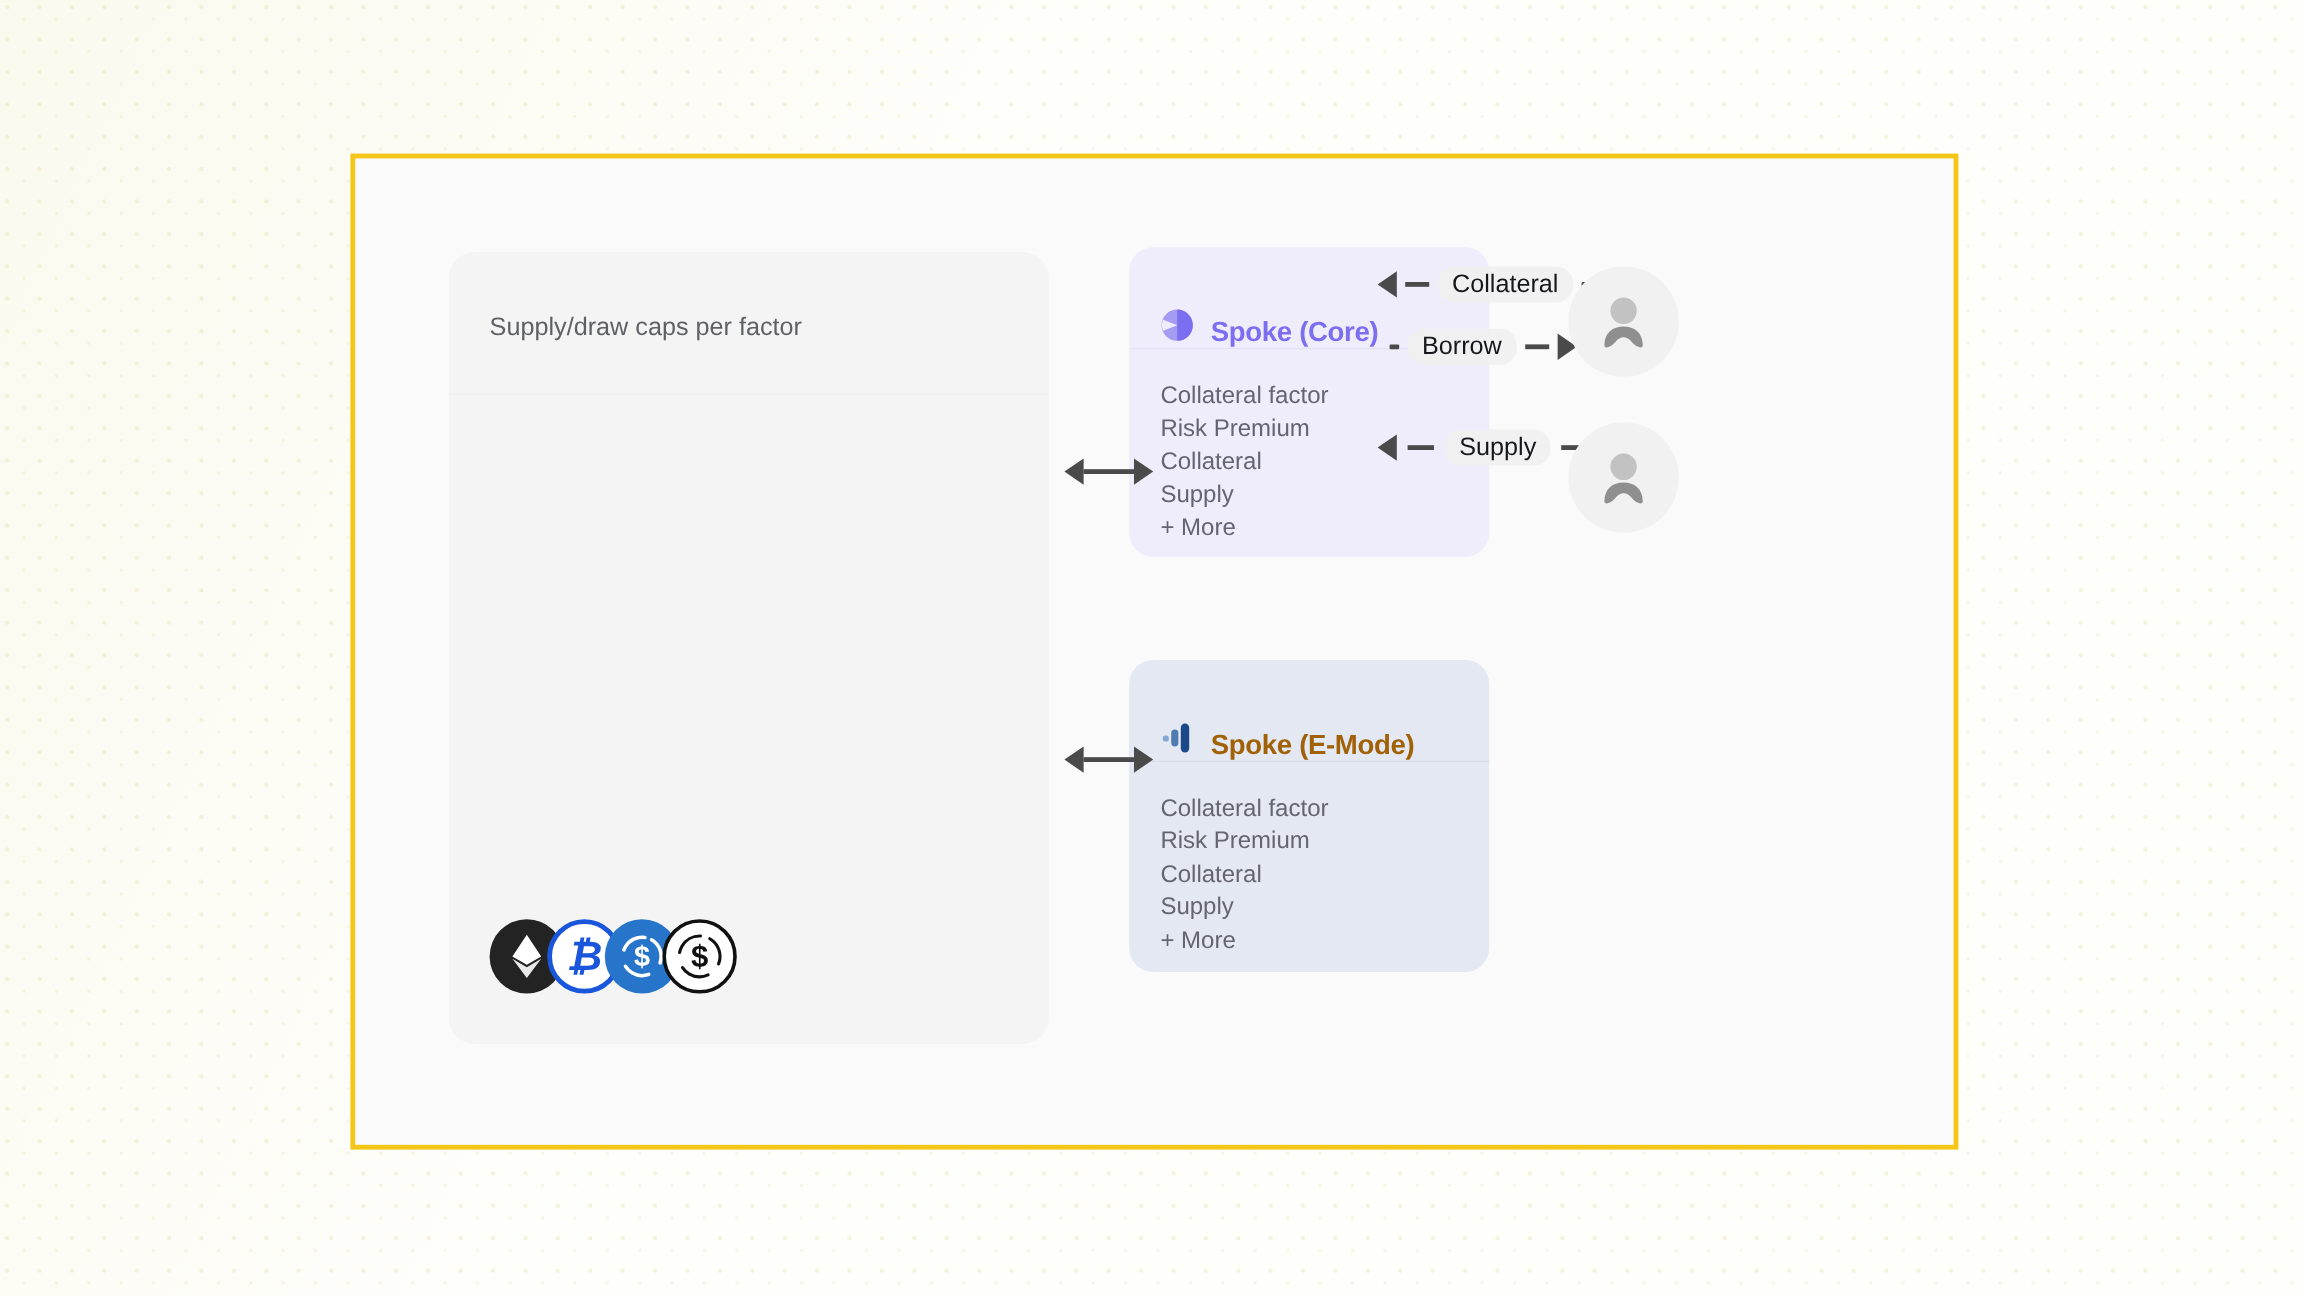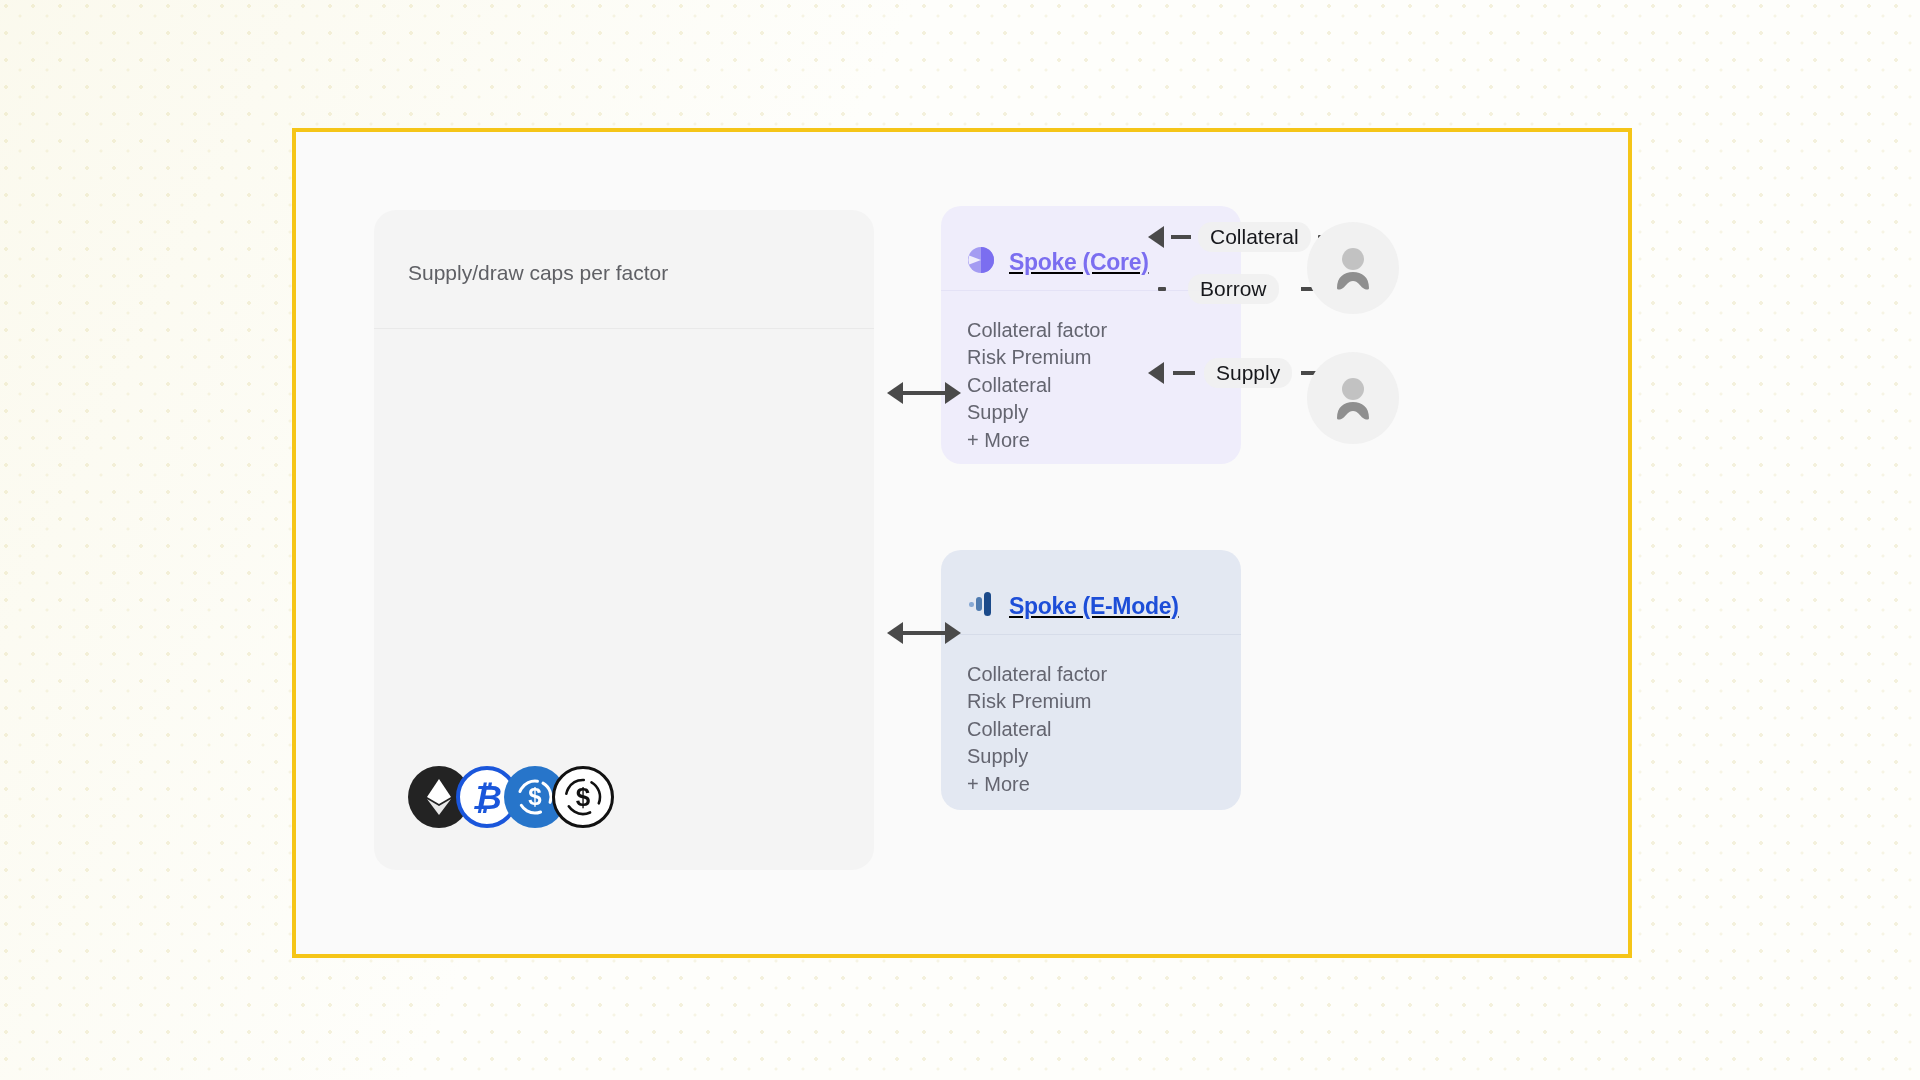--- a/index.html
+++ b/index.html
@@ -136,35 +136,34 @@
 
   #spoke-emode {
     left: 645px;
     top: 418px;
     height: 260px;
     background: #e3e8f2;
   }
 
   .spoke-header {
     display: flex;
-    align-items: center;
+    align-items: flex-end;
     gap: 14px;
     padding: 28px 0 0 26px;
     height: 84px;
-    text-decoration: underline;
   }
 
   .spoke-header-title {
     font-size: 23px;
     font-weight: bold;
     letter-spacing: -0.3px;
   }
 
   #spoke-core .spoke-header-title { color: #7b6ef0; }
-  #spoke-emode .spoke-header-title { color: #1d4ed8; }
+  #spoke-emode .spoke-header-title { color: #a16207; }
 
   .spoke-divider {
     width: 100%;
     height: 1px;
   }
   #spoke-core .spoke-divider { background: rgba(90, 80, 180, 0.07); }
   #spoke-emode .spoke-divider { background: rgba(40, 70, 130, 0.07); }
 
   .spoke-list {
     list-style: none;
@@ -229,21 +228,21 @@
     background: #4a4a4a;
   }
   .mini-dash {
     height: 4px;
     width: 8px;
     background: #4a4a4a;
     border-radius: 1px;
   }
 
   #row-collateral { left: 852px; top: 88px; gap: 7px; }
-  #row-borrow     { left: 862px; top: 140px; gap: 22px; }
+  #row-borrow     { left: 862px; top: 140px; gap: 7px; }
   #row-supply     { left: 852px; top: 224px; gap: 9px; }
 
   #row-collateral .mini-shaft { width: 20px; }
   #row-borrow .mini-shaft     { width: 20px; }
   #row-supply .mini-shaft     { width: 22px; }
   #row-supply .mini-shaft.tail{ width: 26px; }
 
   
   .avatar {
     position: absolute;

